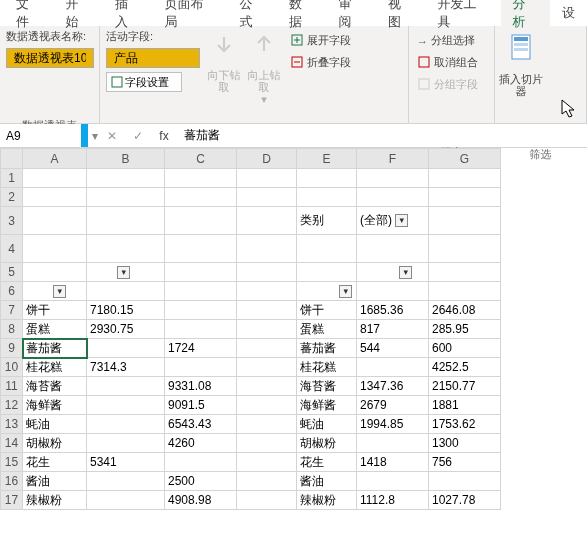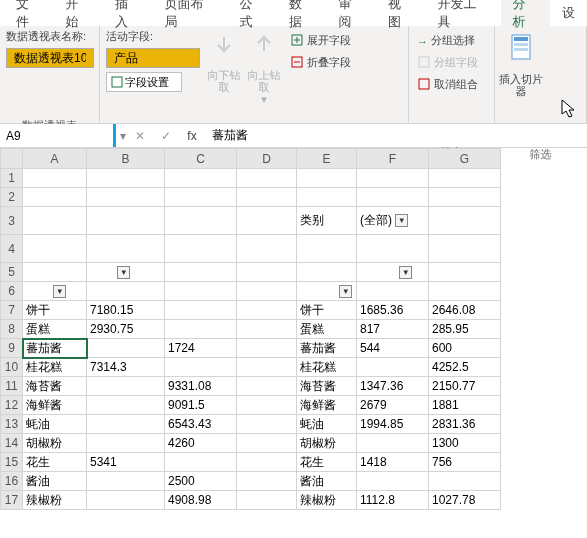--- a/index.html
+++ b/index.html
@@ -21,21 +21,21 @@
 
 .big-btn { display: flex; flex-direction: column; align-items: center; justify-content: flex-start; width: 40px; padding: 2px 2px 0 2px; font-size: 11px; color: #444; cursor:pointer; }
 .big-btn.disabled { color: #b0b0b0; }
 .big-btn svg { margin-bottom: 2px; }
 .big-lbl { text-align: center; line-height: 12px; margin-top: 8px; }
 
 .small-btn-row { display: flex; align-items: center; font-size: 11px; color: #444; height: 22px; gap: 3px; padding: 0 2px; }
 .small-btn-row.disabled { color: #b0b0b0; }
 
 .namebox-row { display: flex; align-items: center; height: 24px; border-bottom: 1px solid #d4d4d4; background: #fff; }
-.namebox { width: 116px; border: none; border-right: 3px solid #0ea5e9; padding: 0 6px; font-size: 12px; height: 100%; }
+.namebox { width: 88px; border: none; border-right: 7px solid #0ea5e9; padding: 0 6px; font-size: 12px; height: 100%; }
 .fx-area { display: flex; align-items: center; gap: 6px; flex:1; }
 .fx-btn { width: 20px; text-align: center; color: #999; font-size: 12px; }
 .fx-btn.dark { color: #444; }
 .fx-val { font-size: 12px; padding-left: 4px; }
 
 .grid-wrap { position: relative; }
 table.grid { border-collapse: collapse; table-layout: fixed; }
 table.grid th, table.grid td { border: 1px solid #d4d4d4; font-size: 12px; font-weight: normal; height: 19px; padding: 0 3px; overflow: hidden; white-space: nowrap; }
 table.grid th { background: #e6e6e6; color: #555; text-align: center; }
 table.grid th.colhdr { height: 20px; }
@@ -124,31 +124,31 @@
     </div>
     <div class="ribbon-group-title">活动字段</div>
   </div>
 
   <div class="ribbon-group" style="width:86px">
     <div class="ribbon-group-content" style="flex-direction:column">
       <div class="small-btn-row">
         <span style="color:#217346">→</span>
           <span>分组选择</span>
       </div>
+      <div class="small-btn-row">
+        <svg width="14" height="14">
+            <rect x="2" y="2" width="10" height="10" fill="none" stroke="#c00000"></rect>
+          </svg>
+        <span>取消组合</span>
+      </div>
       <div class="small-btn-row disabled">
         <svg width="14" height="14">
             <rect x="2" y="2" width="10" height="10" fill="none" stroke="#ccc"></rect>
           </svg>
         <span>分组字段</span>
-      </div>
-      <div class="small-btn-row">
-        <svg width="14" height="14">
-            <rect x="2" y="2" width="10" height="10" fill="none" stroke="#c00000"></rect>
-          </svg>
-        <span>取消组合</span>
       </div>
     </div>
     <div class="ribbon-group-title">组合</div>
   </div>
 
   <div class="ribbon-group" style="width:92px">
     <div class="ribbon-group-content">
       <div class="big-btn">
         <svg width="30" height="32">
             <rect x="6" y="4" width="18" height="24" fill="#fff" stroke="#5b9bd5"></rect>
@@ -334,21 +334,21 @@
       </tbody>
       <tbody>
         <tr>
           <td class="rowhdr">13</td>
           <td class="">蚝油</td>
           <td class="num"></td>
           <td class="num">6543.43</td>
           <td class=""></td>
           <td class="">蚝油</td>
           <td class="num">1994.85</td>
-          <td class="num">2831.36</td>
+          <td class="num">1753.62</td>
         </tr>
       </tbody>
       <tbody>
         <tr>
           <td class="rowhdr">14</td>
           <td class="">胡椒粉</td>
           <td class="num"></td>
           <td class="num">4260</td>
           <td class=""></td>
           <td class="">胡椒粉</td>

